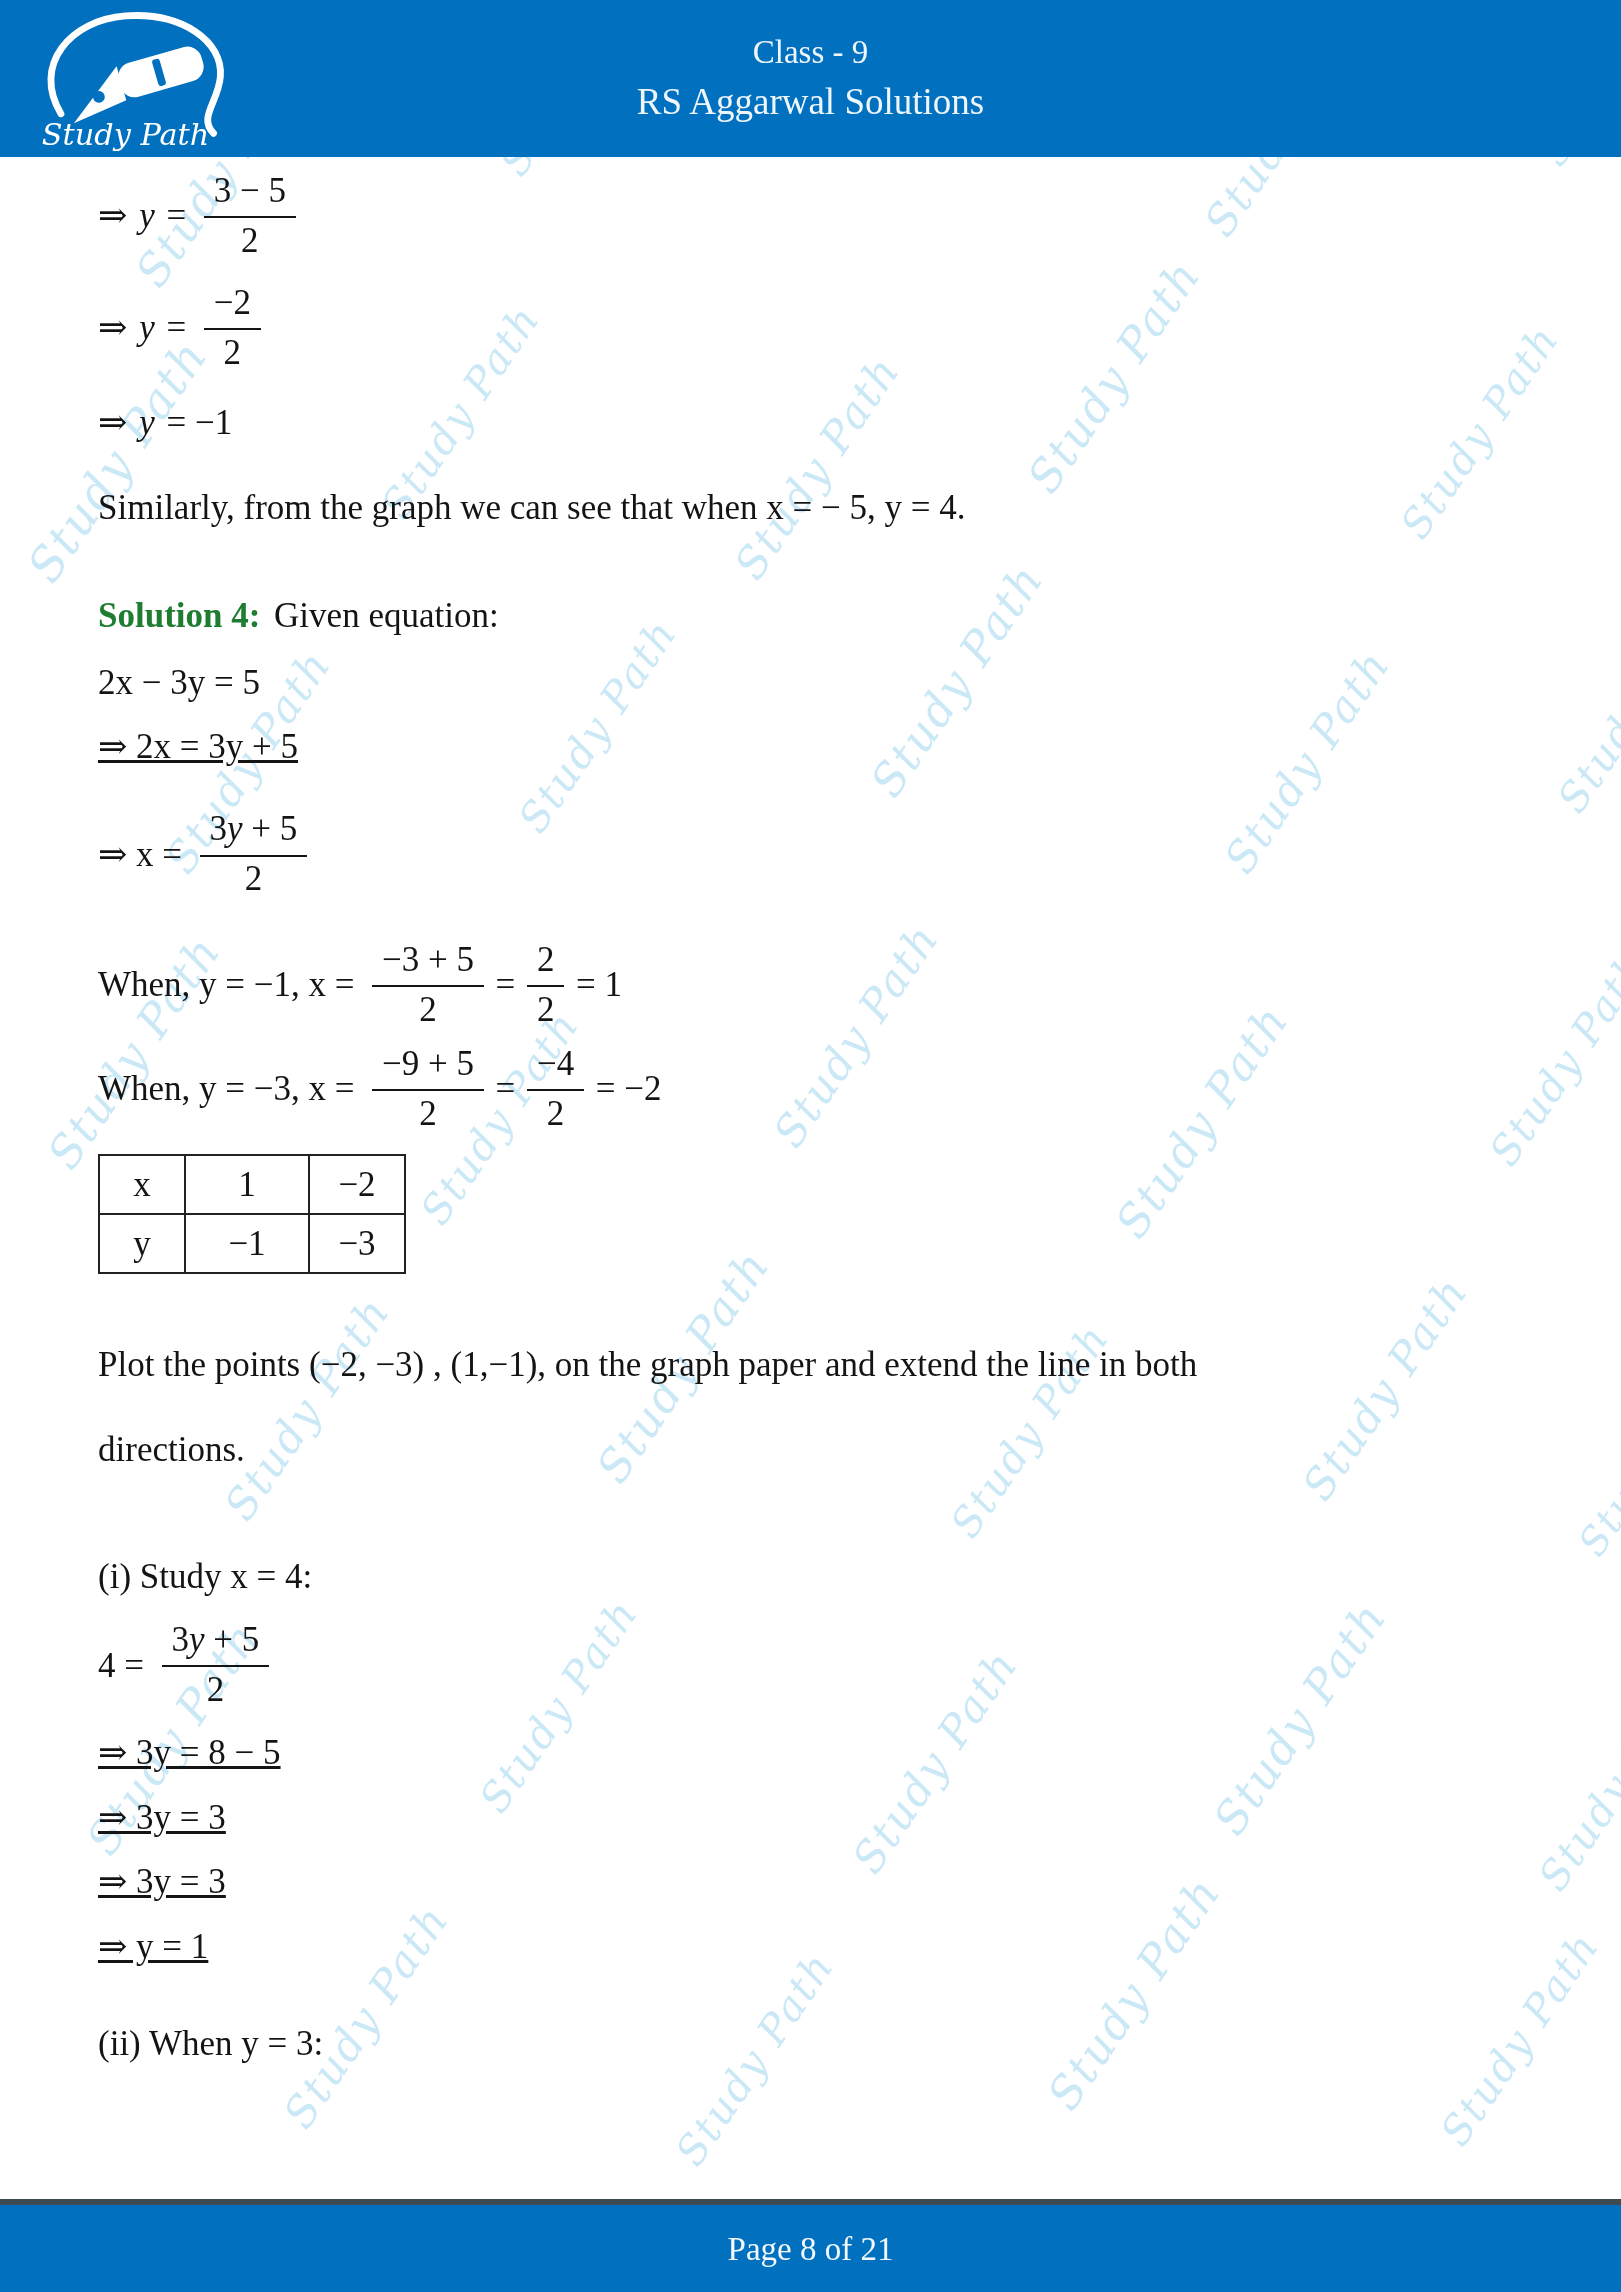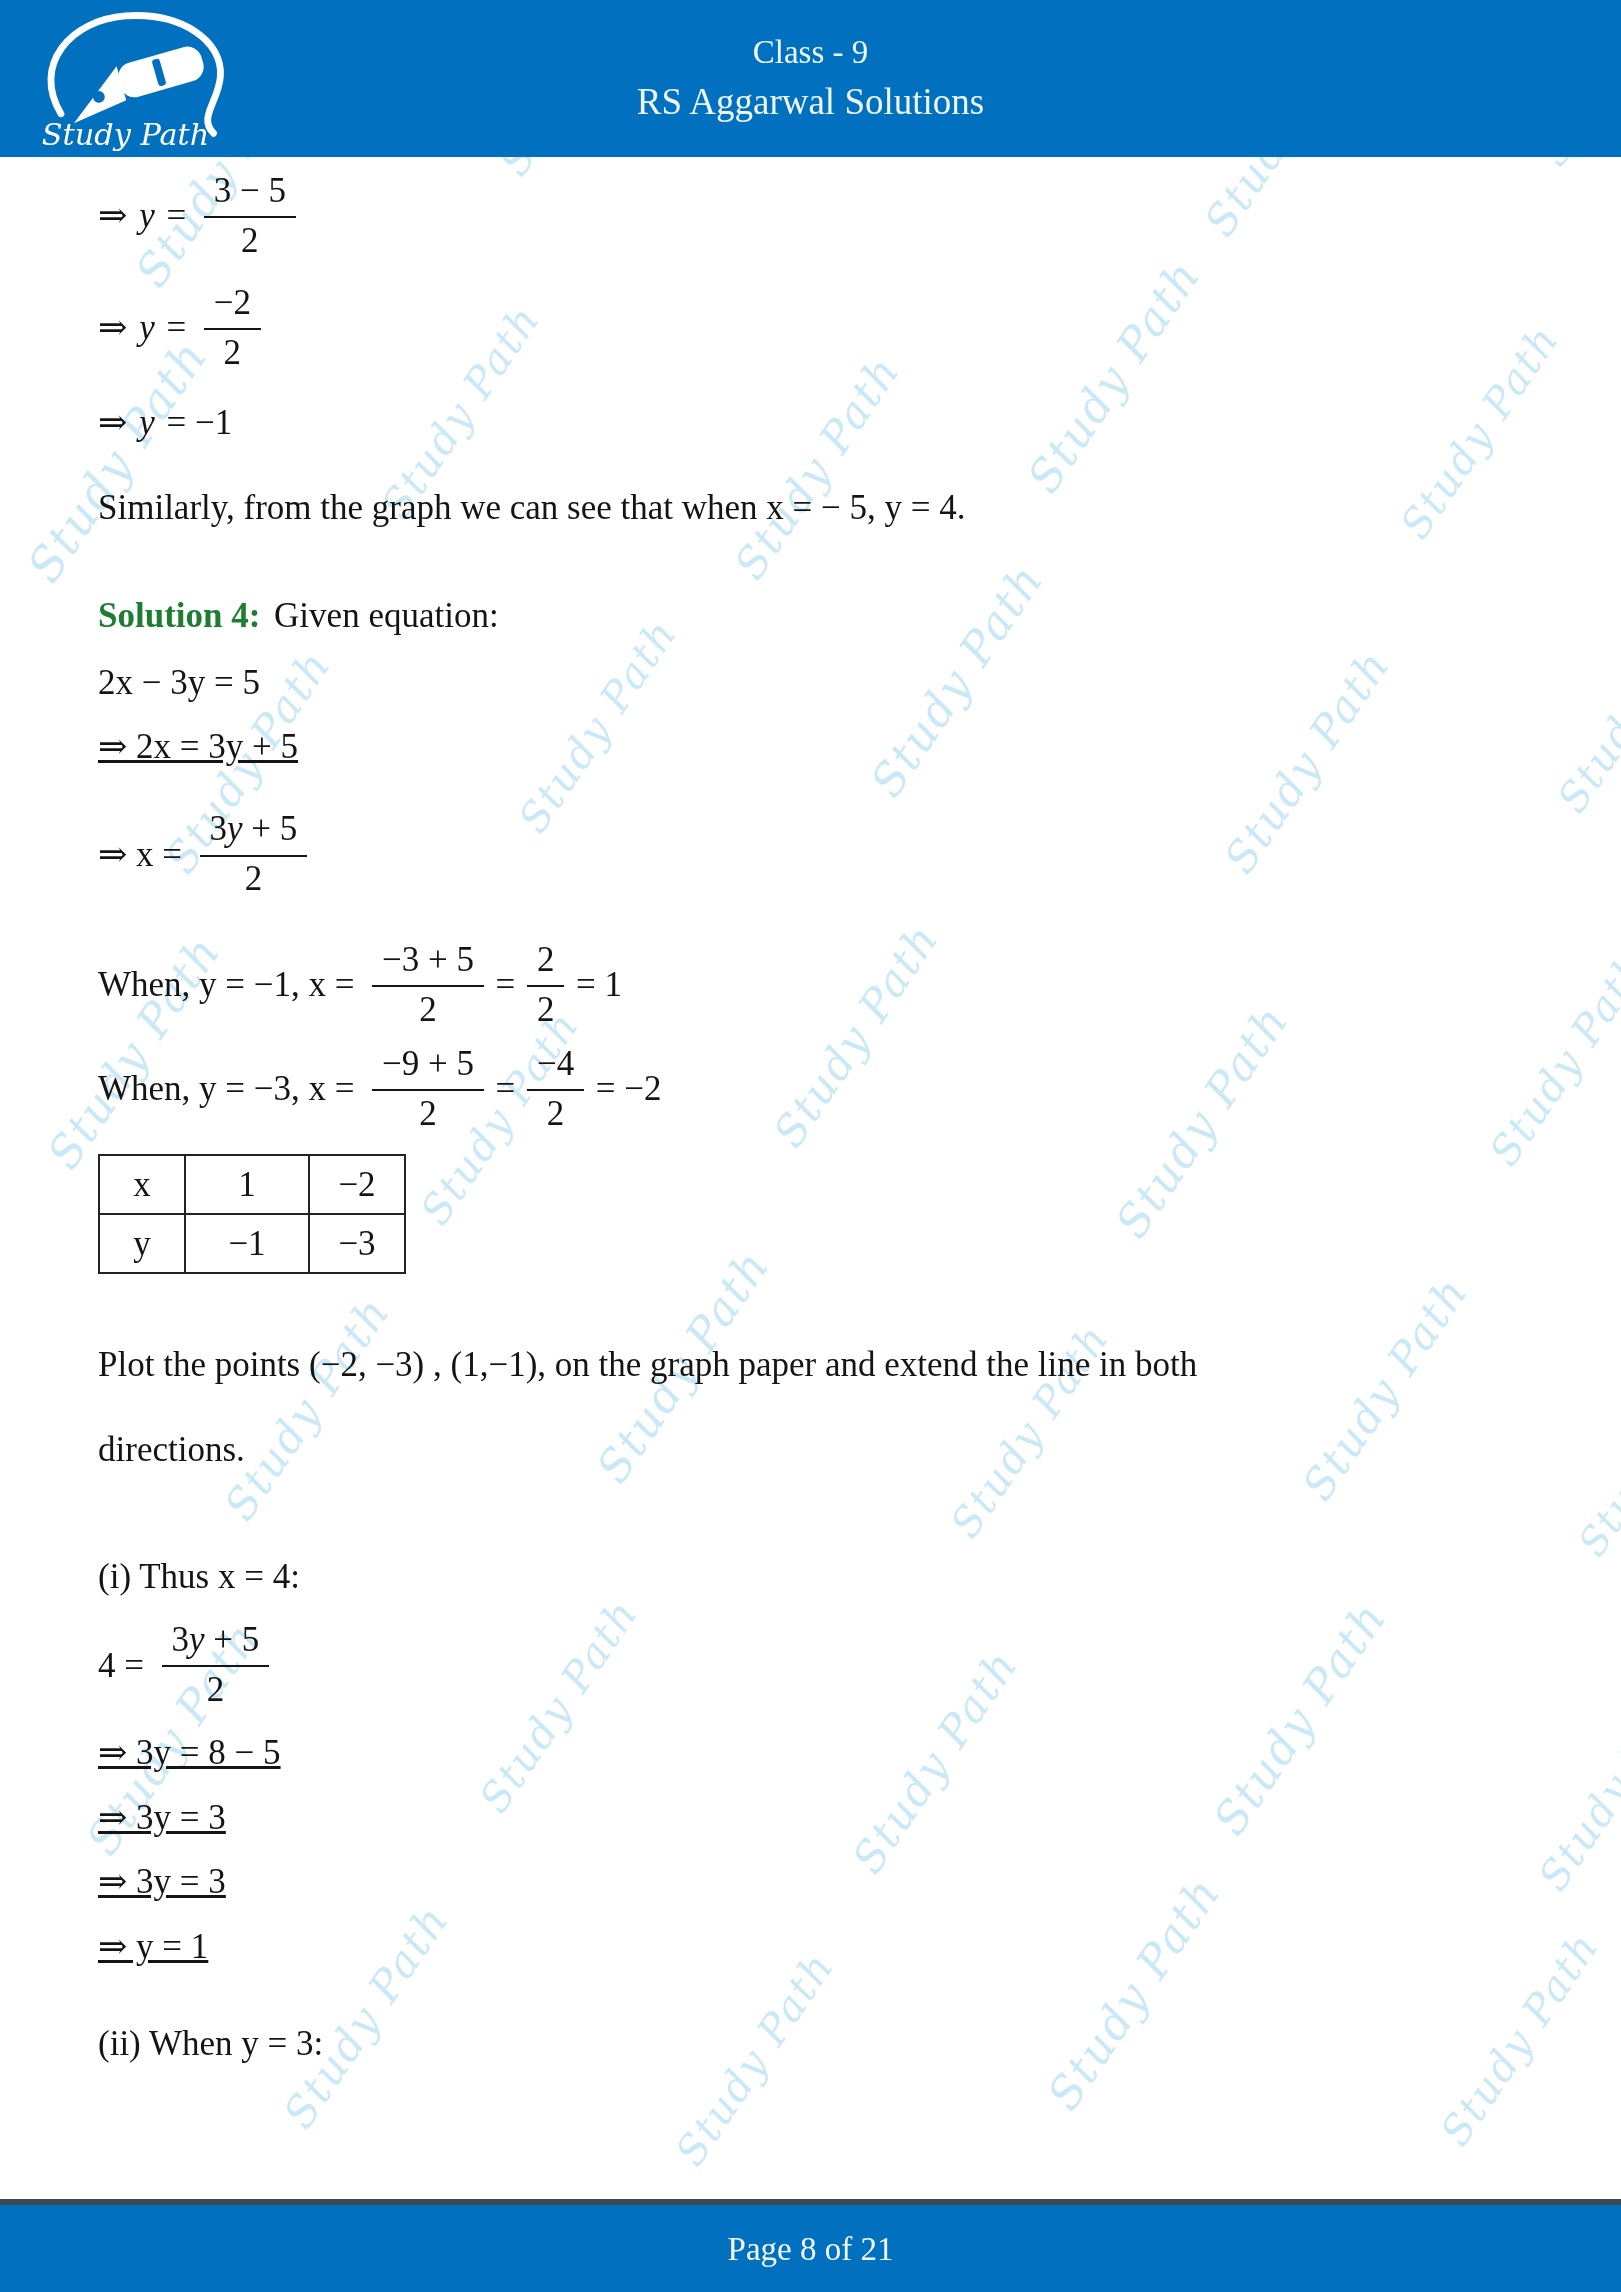--- a/index.html
+++ b/index.html
@@ -224,21 +224,21 @@
           <td>y</td>
           <td>−1</td>
           <td>−3</td>
         </tr>
       </tbody>
     </table>
 
     <div class="line mt50">Plot the points (−2, −3) , (1,−1), on the graph paper and extend the line in both</div>
     <div class="line mt26">directions.</div>
 
-    <div class="line mt84">(i) Thus x = 4:</div>
+    <div class="line mt84">(i) Study x = 4:</div>
 
     <div class="eqline mt22">
       <span class="part">4 =</span>
       <span class="frac">
         <span class="num"><span class="num-inline">3</span><span class="num-inline var" style="margin:0">y</span><span class="num-inline"> + 5</span></span>
         <span class="den">2</span>
       </span>
     </div>
 
     <div class="line mt20">⇒ 3y = 8 − 5</div>

